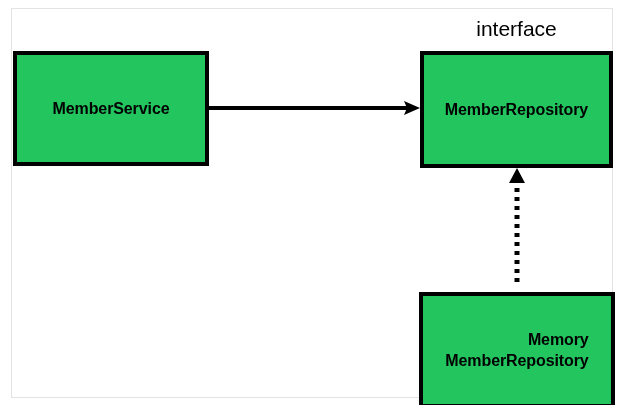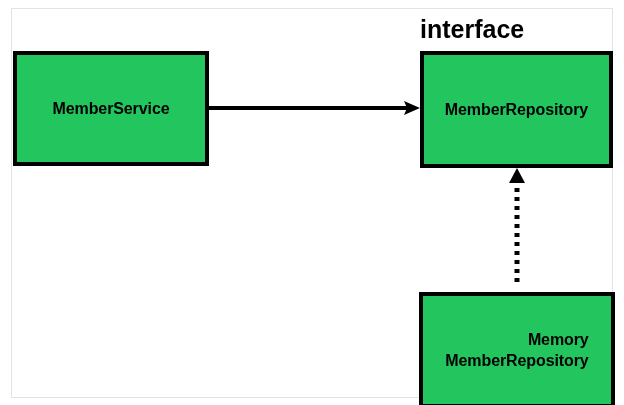--- a/index.html
+++ b/index.html
@@ -73,23 +73,24 @@
   #box-memory-member-repository .box-label {
     line-height: 21px;
   }
 
   
   #interface-caption {
     position: absolute;
     left: 420px;
     top: 14px;
     width: 193px;
-    font-size: 25px;
+    text-align: center;
+    font-size: 21px;
     line-height: 30px;
-    font-weight: bold;
+    font-weight: normal;
     color: #000000;
   }
 
   
   #connectors {
     position: absolute;
     left: 0;
     top: 0;
     width: 624px;
     height: 405px;

